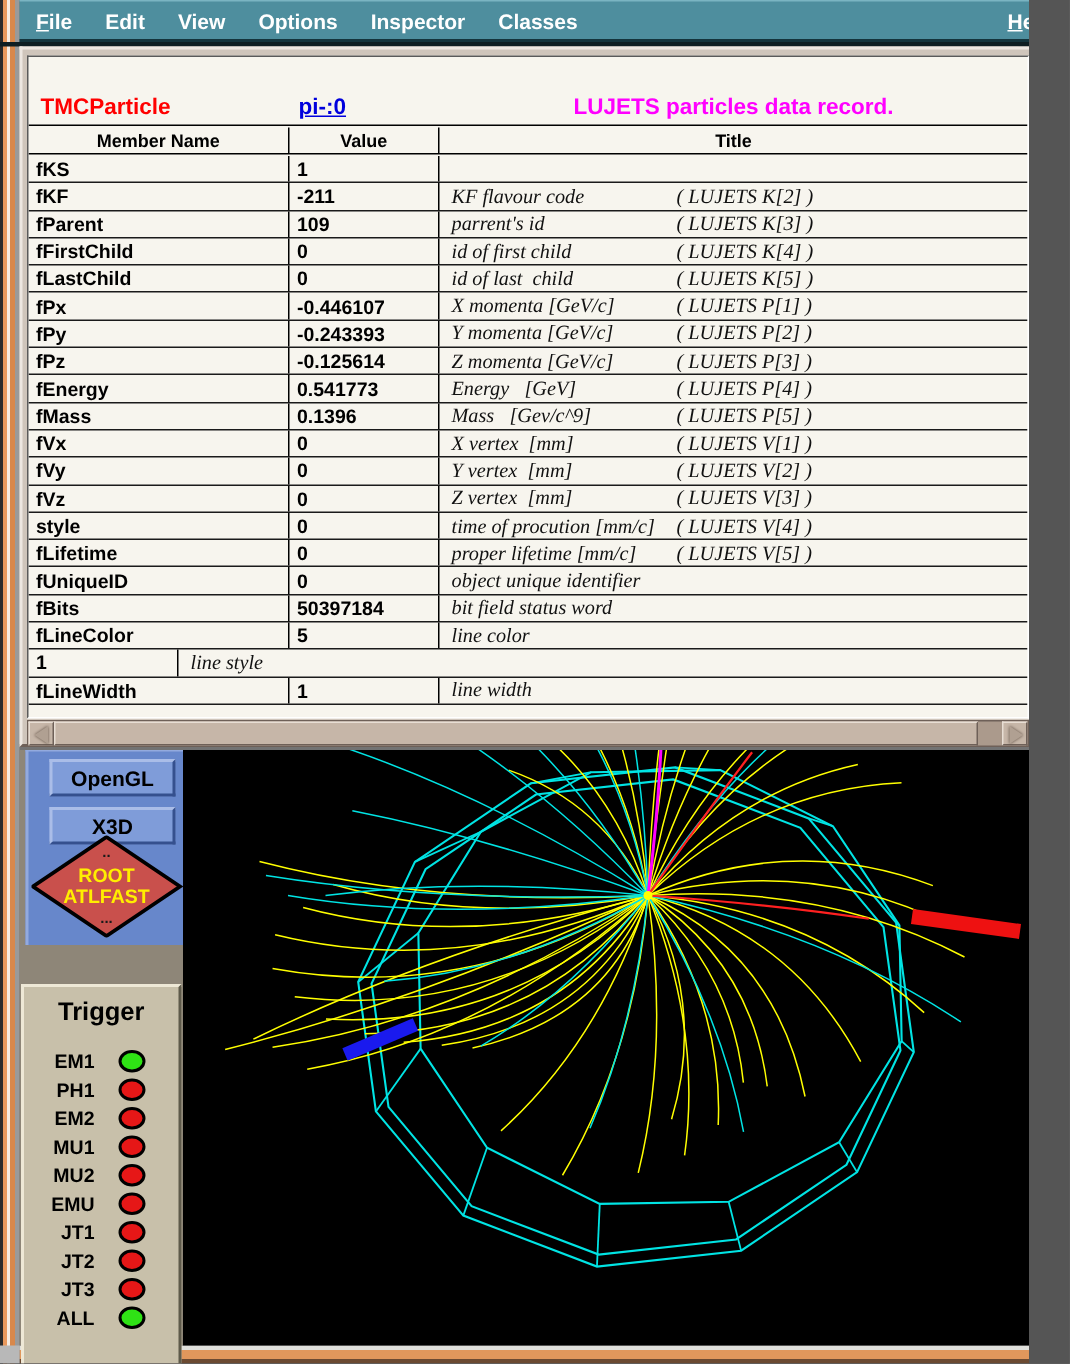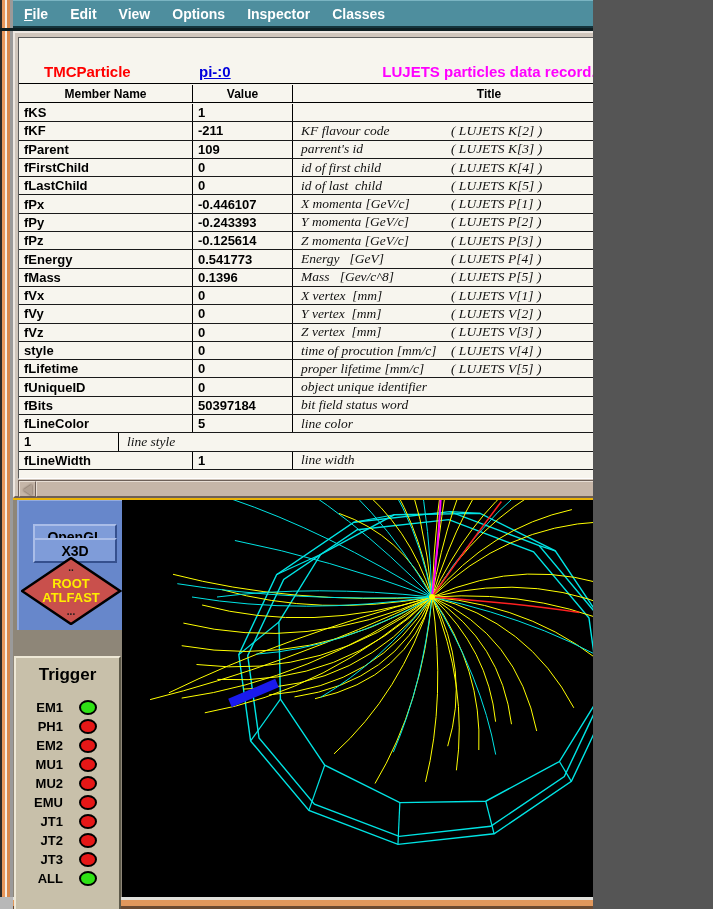--- a/index.html
+++ b/index.html
@@ -1,17 +1,17 @@
 <!DOCTYPE html>
 <html><head>
 <meta charset="utf-8">
 <style>
   html,body{margin:0;padding:0;background:#555;}
   *{box-sizing:border-box;}
-  .window{position:relative;width:593px;height:909px;background:#eab308;overflow:hidden;
+  .window{position:relative;width:686px;height:909px;background:#737373;overflow:hidden;
           font-family:"Liberation Sans",sans-serif;}
   
   .frame-left{position:absolute;left:0;top:0;width:13px;height:909px;
     background:linear-gradient(90deg,#2a2a2a 0 2px,#e8985c 2px 5px,#f6ece2 5px 7px,#d8884c 7px 10px,#9a9a9a 10px 13px);}
   .frame-bottom-line{position:absolute;left:13px;right:0;top:897px;height:3px;background:#e0e0dc;}
   .frame-bottom-orange{position:absolute;left:13px;right:0;top:900px;height:6px;background:#e0975c;}
   .frame-bottom-brown{position:absolute;left:13px;right:0;top:906px;height:3px;background:#6b4a32;}
   .frame-corner{position:absolute;left:0;top:897px;width:13px;height:12px;background:#b8b8b8;}
   .frame-right{position:absolute;right:0;top:31px;width:7px;height:467px;background:#1c2626;}
   
@@ -22,21 +22,21 @@
   .menubar .spacer{flex:1;}
   .menubar .mnemonic{text-decoration:underline;}
   .menu-sep{position:absolute;left:0;top:28px;width:713px;height:3px;background:#0e1e22;}
   
   .tframe{position:absolute;left:13px;top:31px;width:693px;height:467px;background:#cfc5bb;
     border-top:2px solid #ede7e1;border-left:2px solid #ede7e1;border-right:2px solid #6e6058;border-bottom:2px solid #6e6058;}
   .tcontent{position:absolute;left:3px;top:4px;width:668px;height:442px;background:#f7f5ee;
     border-top:1px solid #5a5a5a;border-left:1px solid #5a5a5a;border-right:1px solid #fff;border-bottom:1px solid #fff;overflow:hidden;}
   .titleband{position:absolute;left:0;top:0;width:100%;height:46px;border-bottom:1px solid #000;
     display:flex;align-items:flex-end;font-weight:bold;font-size:15px;padding-bottom:3px;}
-  .tb-class{width:174px;padding-left:25px;color:#ff0000;}
+  .tb-class{width:174px;padding-left:8px;color:#ff0000;}
   .tb-obj{width:100px;padding-left:6px;color:#0000dd;text-decoration:underline;}
   .tb-rec{flex:1;text-align:center;color:#ff00ff;}
   .headrow{position:absolute;left:0;top:47px;width:100%;height:18px;border-bottom:1px solid #000;
     display:flex;font-weight:bold;font-size:12px;align-items:center;}
   .rows{position:absolute;left:0;top:66px;width:100%;bottom:0;}
   .trow{display:flex;height:18.3px;border-bottom:1px solid #1a1a1a;align-items:center;}
   .c1{width:174px;padding-left:5px;border-right:1px solid #000;align-self:stretch;display:flex;align-items:center;
       font-weight:bold;font-size:13px;color:#000;overflow:hidden;}
   .c2{width:100px;padding-left:5px;border-right:1px solid #000;align-self:stretch;display:flex;align-items:center;
       font-weight:bold;font-size:13px;color:#000;}
@@ -164,21 +164,21 @@
             <div class="c3"><span class="desc">Z momenta [GeV/c]</span>( LUJETS P[3] )</div>
           </div>
           <div class="trow">
             <div class="c1">fEnergy</div>
             <div class="c2">0.541773</div>
             <div class="c3"><span class="desc">Energy   [GeV]</span>( LUJETS P[4] )</div>
           </div>
           <div class="trow">
             <div class="c1">fMass</div>
             <div class="c2">0.1396</div>
-            <div class="c3"><span class="desc">Mass   [Gev/c^8]</span>( LUJETS P[5] )</div>
+            <div class="c3"><span class="desc">Mass   [Gev/c^9]</span>( LUJETS P[5] )</div>
           </div>
           <div class="trow">
             <div class="c1">fVx</div>
             <div class="c2">0</div>
             <div class="c3"><span class="desc">X vertex  [mm]</span>( LUJETS V[1] )</div>
           </div>
           <div class="trow">
             <div class="c1">fVy</div>
             <div class="c2">0</div>
             <div class="c3"><span class="desc">Y vertex  [mm]</span>( LUJETS V[2] )</div>
@@ -239,21 +239,21 @@
       </div>
       <div class="hthumb"></div>
       <div class="sb-btn h" style="top:0;right:0;left:auto;">
         <div class="arrow-right"></div>
       </div>
     </div>
   </div>
 
   <div class="sidebar">
     <div class="bluepanel">
-      <div class="vbtn" style="top:23px;">OpenGL</div>
+      <div class="vbtn" style="top:5px;">OpenGL</div>
       <div class="vbtn" style="top:37px;">X3D</div>
       <div class="diamond-wrap">
         <svg width="101" height="68" viewBox="0 0 101 68">
           <polygon points="50,1 99,34 50,67 1,34" fill="#c9504c" stroke="#000" stroke-width="2.5"></polygon>
           <text id="dm-dots-top" x="50" y="14" text-anchor="middle" font-size="10" font-weight="bold" fill="#1a1a1a" font-family="Liberation Sans, sans-serif">..</text>
           <text id="dm-line1" x="50" y="31" text-anchor="middle" font-size="13" font-weight="bold" fill="#ffee00" font-family="Liberation Sans, sans-serif">ROOT</text>
           <text id="dm-line2" x="50" y="45" text-anchor="middle" font-size="13" font-weight="bold" fill="#ffee00" font-family="Liberation Sans, sans-serif">ATLFAST</text>
           <text id="dm-dots-bot" x="50" y="58" text-anchor="middle" font-size="10" font-weight="bold" fill="#1a1a1a" font-family="Liberation Sans, sans-serif">...</text>
         </svg>
       </div>

